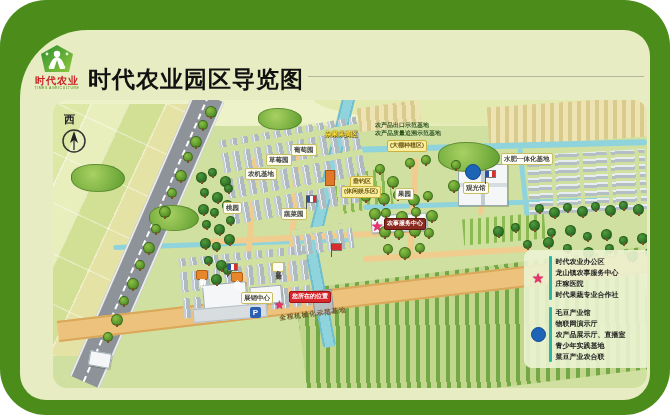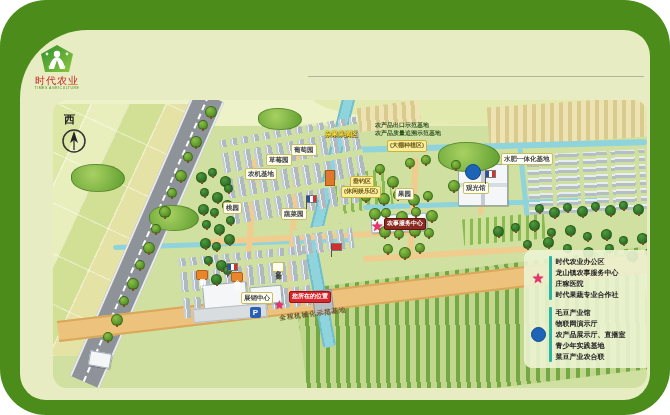--- a/index.html
+++ b/index.html
@@ -3,21 +3,21 @@
 <meta charset="utf-8">
 <style>
   html,body{margin:0;padding:0;background:#fff;}
   body{width:670px;height:415px;font-family:"Liberation Sans","DejaVu Sans",sans-serif;position:relative;overflow:hidden;}
   .frame{position:absolute;inset:0;background:#4b8c1a;border-radius:46px;}
   .card{position:absolute;left:20px;top:30px;width:630px;height:370px;background:#e7ecc2;border-radius:68px 26px 26px 26px;}
 
   
   .logo{position:absolute;left:8px;top:14px;width:58px;height:58px;text-align:center;}
   .logo svg{display:block;margin:0 auto;}
-  .logo-cn{font-size:10px;font-weight:normal;color:#c92222;letter-spacing:1px;line-height:10px;}
+  .logo-cn{font-size:10px;font-weight:bold;color:#c92222;letter-spacing:1px;line-height:10px;}
   .logo-en{font-size:3.5px;color:#4b8c1a;letter-spacing:.5px;line-height:4px;}
   .sub-en{position:absolute;left:70px;top:20px;font-size:13px;color:#3f9e1c;font-weight:bold;}
   .title-cn{position:absolute;left:68px;top:34px;font-size:23px;font-weight:bold;color:#111;letter-spacing:1px;}
   .hline{position:absolute;left:288px;top:46px;width:336px;height:1px;background:#b5b5a2;}
 
   
   .map{position:absolute;left:33px;top:70px;width:594px;height:288px;background:#cfe0a0;border-radius:14px;overflow:hidden;}
   .map *{position:absolute;}
   .hillbase{left:0;top:0;width:594px;height:26px;background:#e6ecb8;}
   .hill{background:#edf2c8;border-radius:50%;}
@@ -124,20 +124,21 @@
         <circle cx="20" cy="10" r="3.2" fill="#fff"></circle>
         <path d="M20 13 C15 14 13 19 12 25 L17 25 L20 16 L23 25 L28 25 C27 19 25 14 20 13Z" fill="#fff"></path>
         <circle cx="10" cy="10" r="1.4" fill="#eaf5d8"></circle>
           <circle cx="30" cy="10" r="1.4" fill="#eaf5d8"></circle>
         <circle cx="13" cy="23" r="1.4" fill="#eaf5d8"></circle>
           <circle cx="27" cy="23" r="1.4" fill="#eaf5d8"></circle>
       </svg>
       <div class="logo-cn">时代农业</div>
       <div class="logo-en">TIMES AGRICULTURE</div>
     </div>
+    <div class="title-cn">时代农业园区导览图</div>
     <div class="hline"></div>
 
     <div class="map">
       <div class="hillbase"></div>
       <div class="hill h1"></div>
       <div class="hill h2"></div>
       <div class="fields"></div>
 
       <div class="crop beige" style="left:435px;top:2px;width:158px;height:40px;transform:rotate(-4deg);"></div>
       <div class="crop beige" style="left:305px;top:4px;width:62px;height:24px;transform:rotate(-8deg);"></div>

